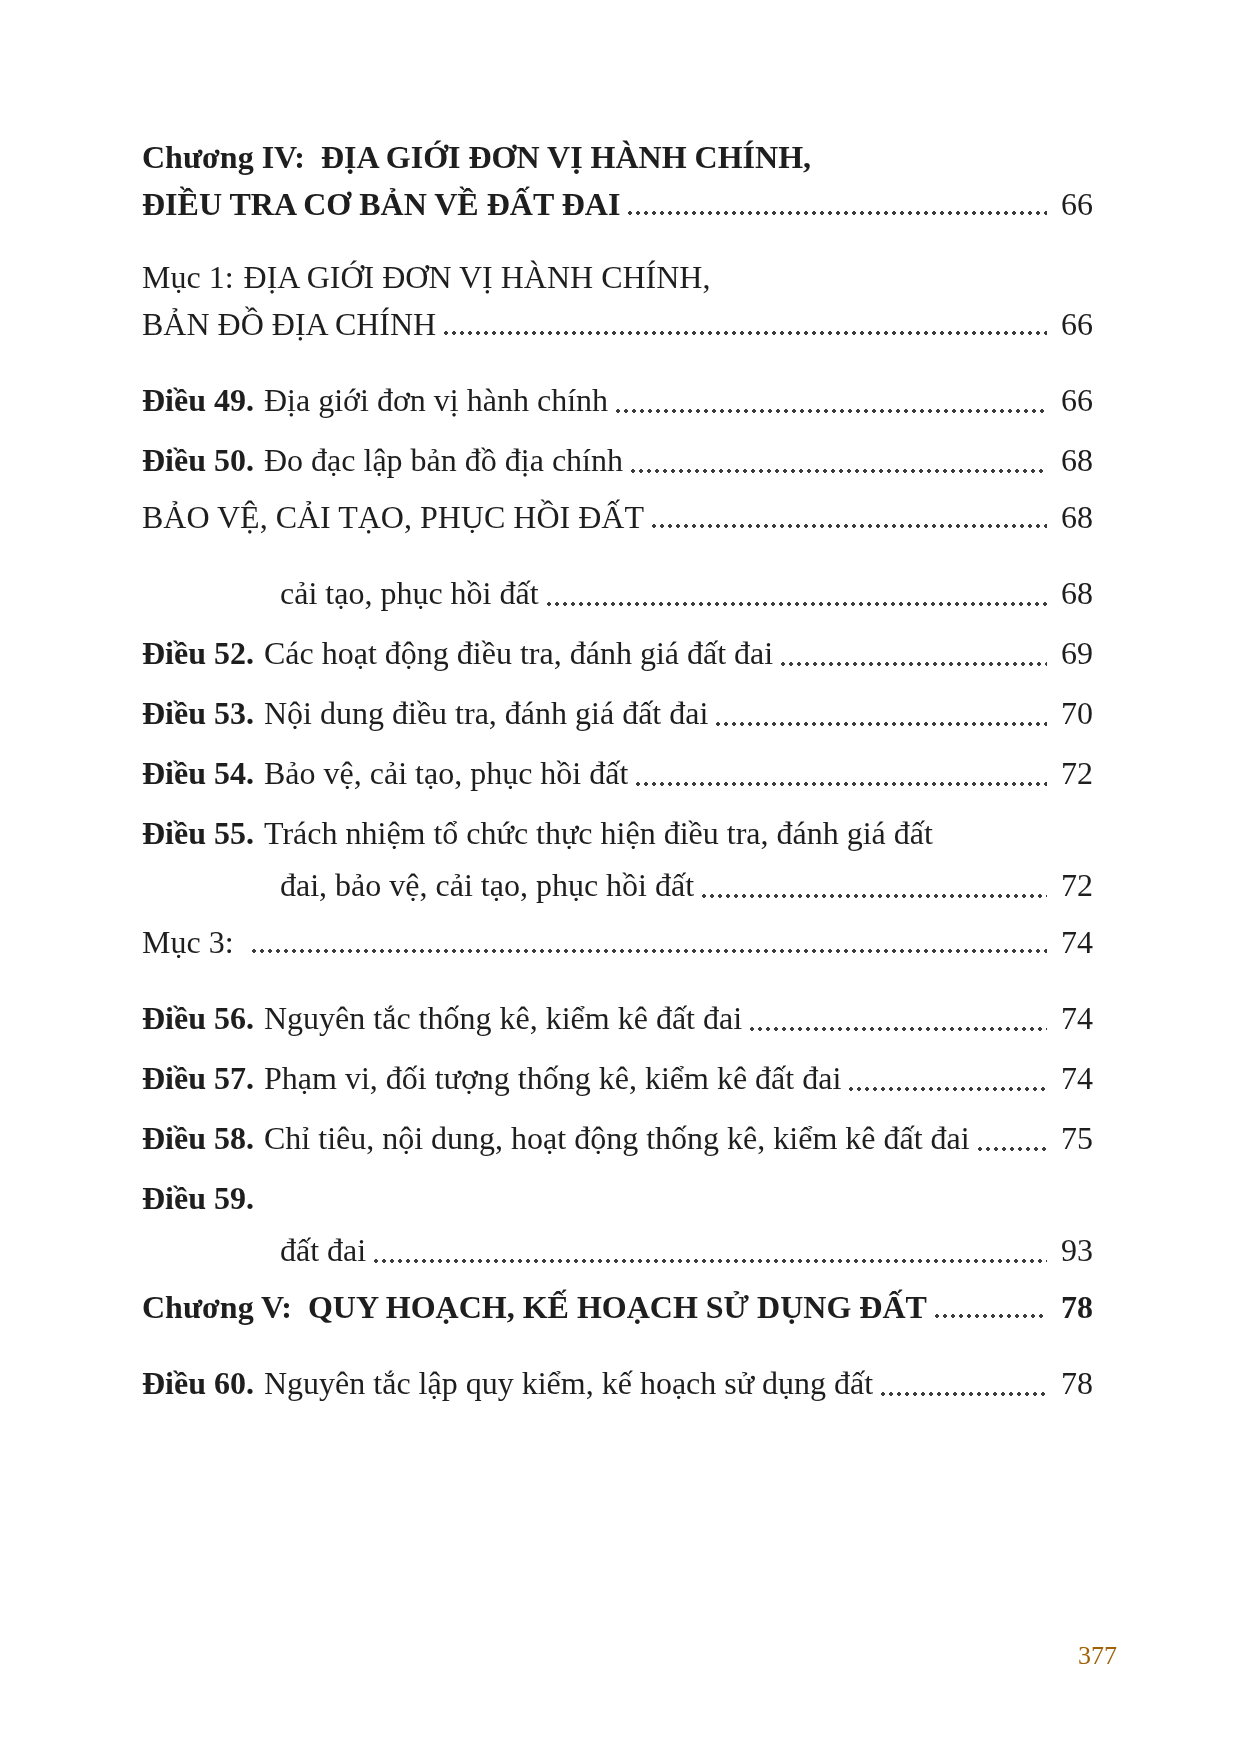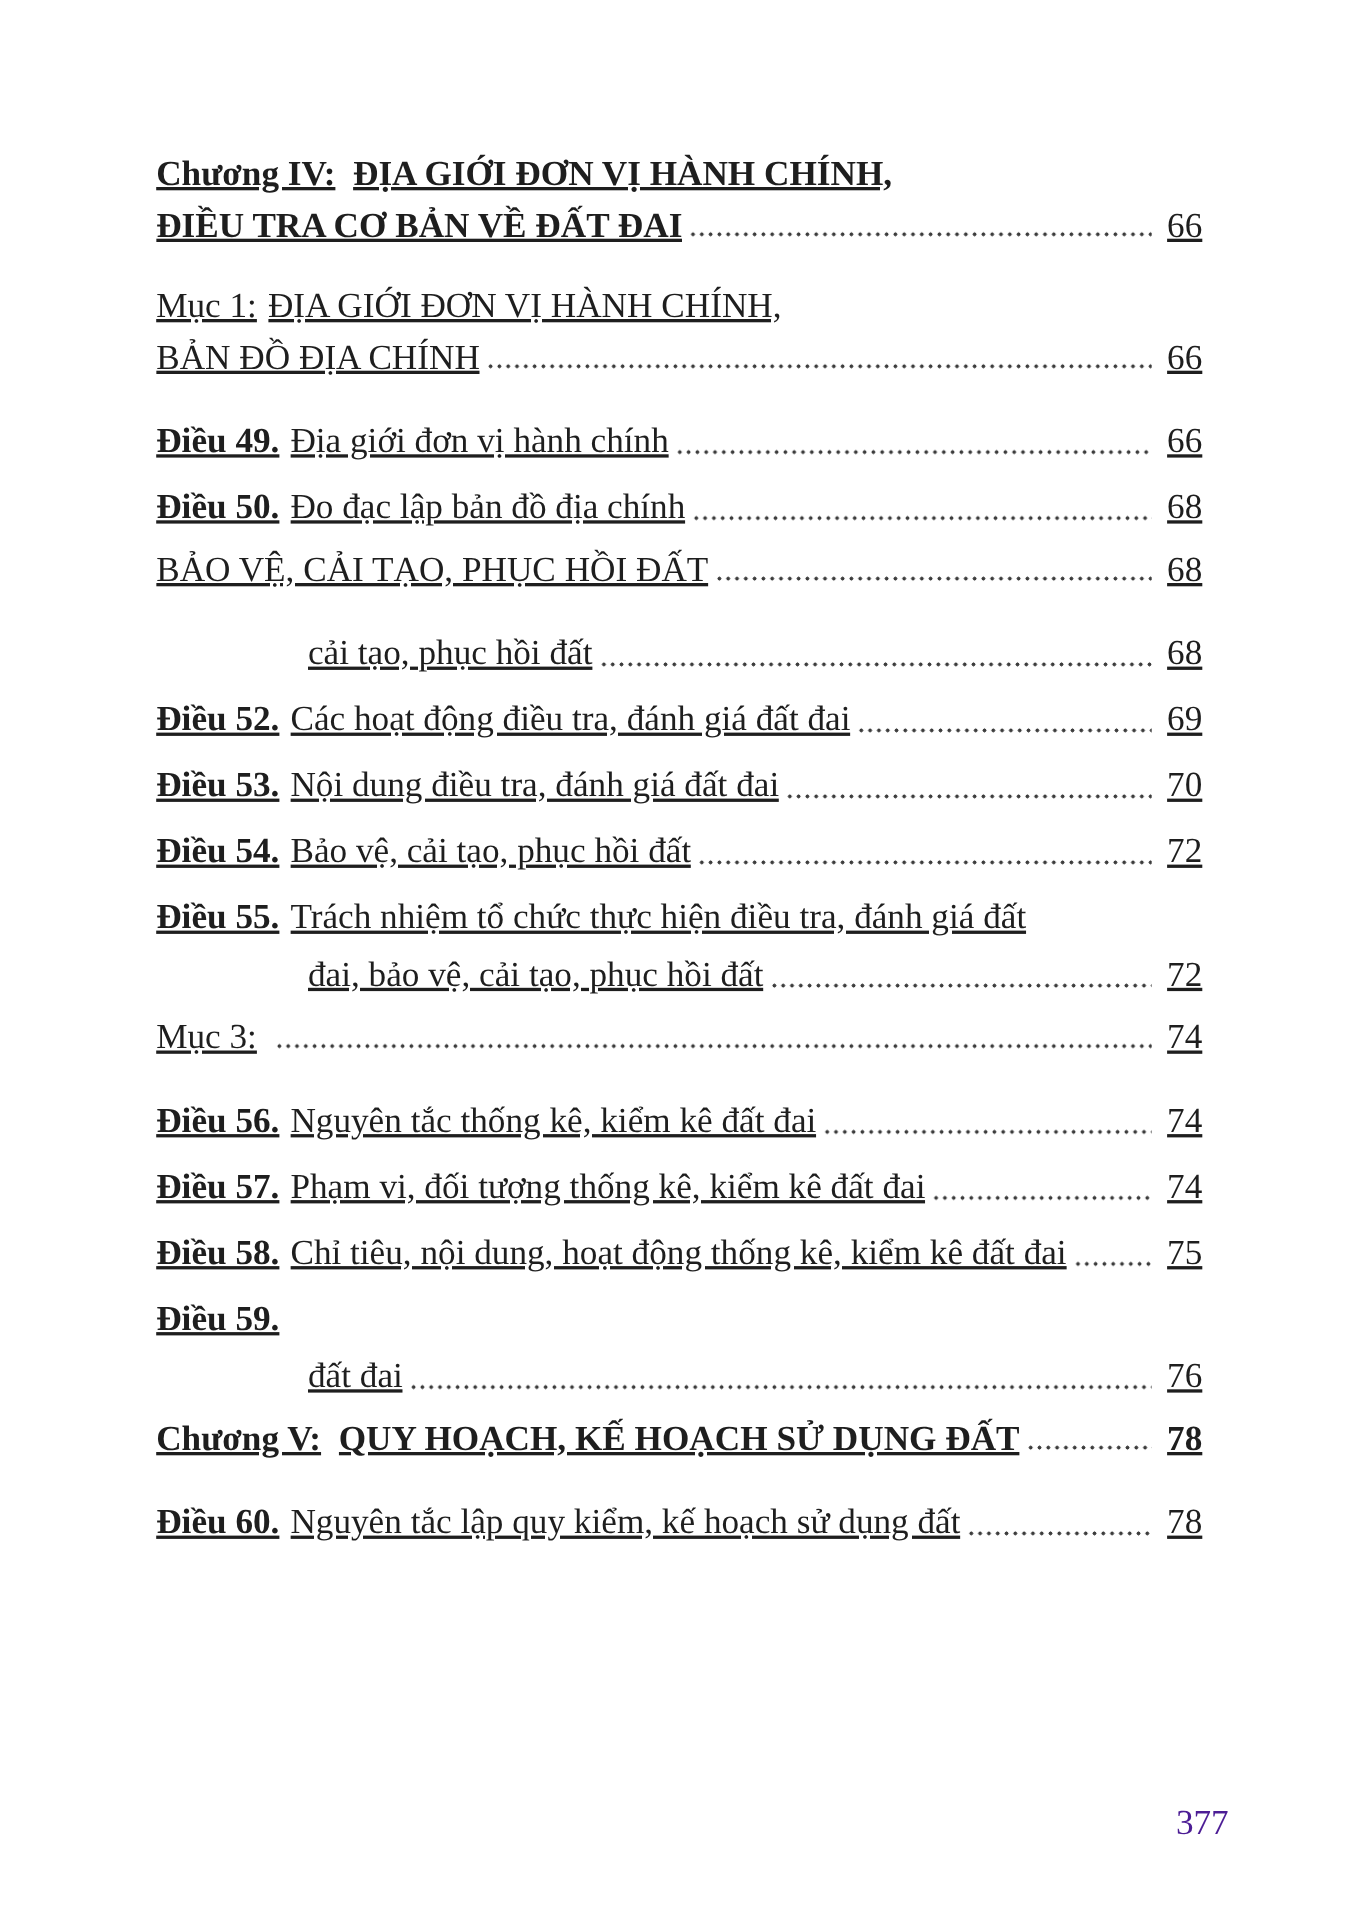--- a/index.html
+++ b/index.html
@@ -13,21 +13,20 @@
     position: relative;
     width: 1237px; height: 1755px;
     background: #ffffff;
     overflow: hidden;
   }
   .toc {
     position: absolute;
     top: 134px; left: 142px; right: 120px;
     display: flex;
     flex-direction: column;
-    text-decoration: underline;
   }
   .entry { display: flex; flex-direction: column; }
   .entry.article { margin-bottom: 8px; }
   .entry.chapter, .entry.section { margin-top: 0; margin-bottom: 26px; }
   .entry:first-child { margin-top: 0; }
   .line {
     display: flex;
     align-items: stretch;
     height: 52px; line-height: 52px;
     font-size: 32px;
@@ -47,22 +46,22 @@
     background-image: radial-gradient(circle, #3c3c3c 1.6px, rgba(0,0,0,0) 2px);
     background-size: 8px 8px;
     background-repeat: repeat-x;
     background-position: left bottom 11px;
   }
   .page-num { flex: 0 0 auto; min-width: 56px; text-align: left; }
   .page-num.bold { font-weight: bold; }
   .folio {
     position: absolute;
     top: 1630px; right: 120px;
-    font-size: 32px; line-height: 52px;
-    color: #4c1d95;
+    font-size: 26px; line-height: 52px;
+    color: #a16207;
   }
 </style>
 </head>
 <body>
 
 <div class="page">
   <div class="toc">
       <div class="entry chapter">
         <div class="line">
           <span class="label">Chương IV:</span>
@@ -181,21 +180,21 @@
           <span class="page-num">75</span>
         </div>
       </div>
       <div class="entry article">
         <div class="line">
           <span class="label">Điều 59.</span>
         </div>
         <div class="line indent">
           <span class="text">đất đai</span>
           <span class="dots"></span>
-          <span class="page-num">76</span>
+          <span class="page-num">93</span>
         </div>
       </div>
       <div class="entry chapter">
         <div class="line">
           <span class="label">Chương V:</span>
           <span class="text">QUY HOẠCH, KẾ HOẠCH SỬ DỤNG ĐẤT</span>
           <span class="dots"></span>
           <span class="page-num bold">78</span>
         </div>
       </div>

